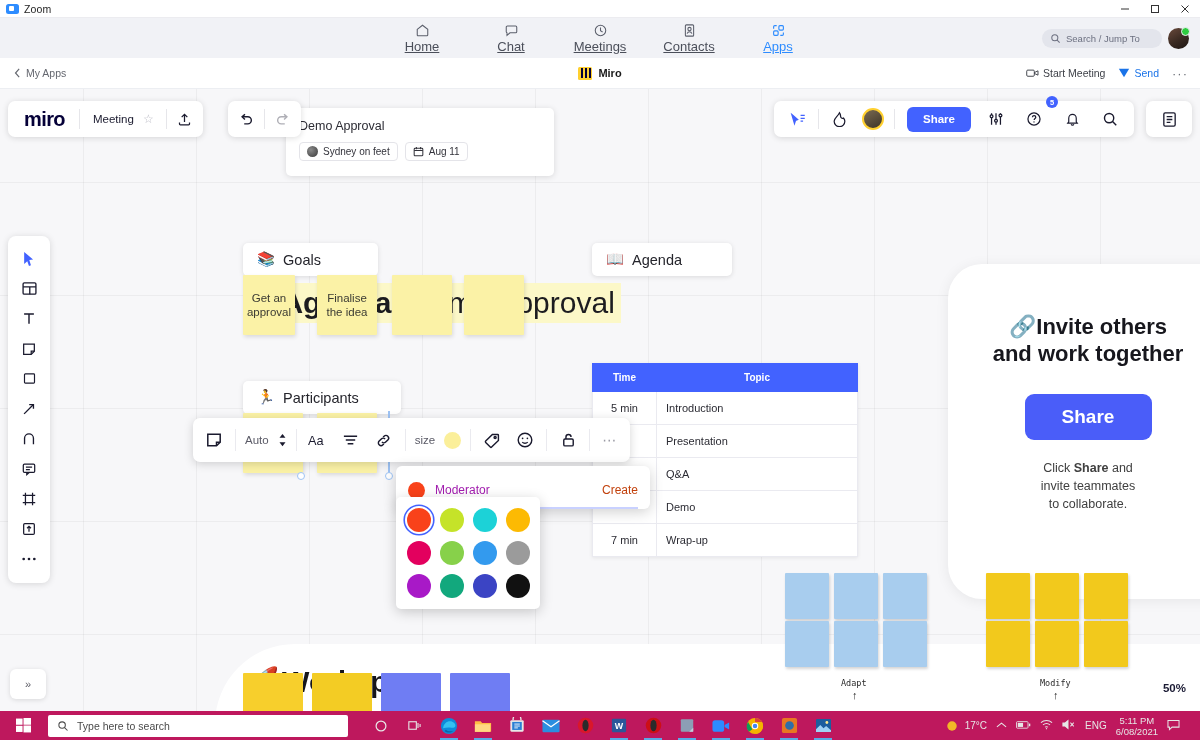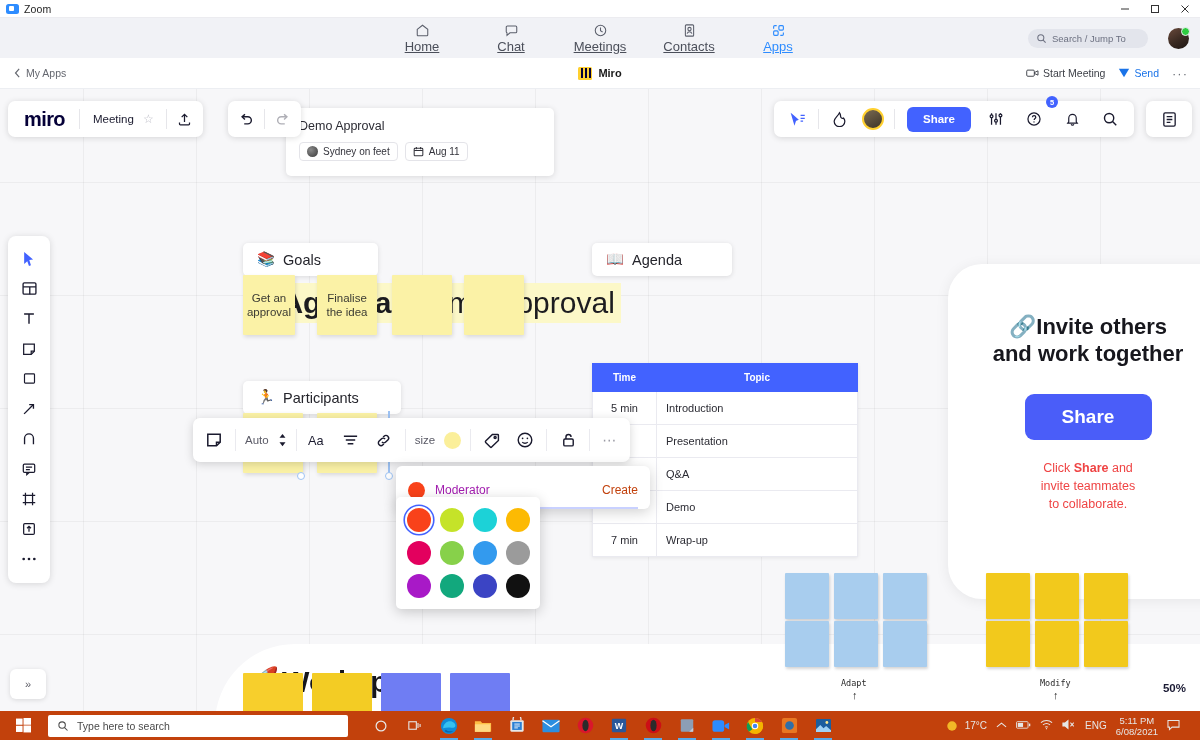--- a/index.html
+++ b/index.html
@@ -35,21 +35,21 @@
   
   .zoom-nav {
     position:absolute; left:0; top:18px; width:1200px; height:40px;
     background:#f1f2f6; display:flex; align-items:center;
   }
   .zoom-nav-center { position:absolute; left:0; right:0; display:flex; justify-content:center; gap:33px; }
   .znav-item { display:flex; flex-direction:column; align-items:center; gap:1px; width:56px; }
   .znav-item .glyph { height:16px; display:flex; align-items:center; justify-content:center; color:#5b5f6b; }
   .znav-item .lbl { font-size:13px; color:#4b4f5a;text-decoration:underline; }
   .znav-item.active .glyph, .znav-item.active .lbl { color:#2d8cff; }
-  .zoom-nav-right { margin-left:auto; display:flex; align-items:center; gap:20px; padding-right:11px; }
+  .zoom-nav-right { margin-left:auto; display:flex; align-items:center; gap:6px; padding-right:11px; }
   .zsearch {
     width:120px; height:19px; background:#e3e5ec; border-radius:10px;
     display:flex; align-items:center; gap:5px; padding:0 8px;
   }
   .zsearch .ph { font-size:9.5px; color:#6c7080; white-space:nowrap; }
   .zavatar {
     width:21px; height:21px; border-radius:50%; position:relative;
     background:linear-gradient(150deg,#6a4a3c 0%,#3a2a22 55%,#1d1512 100%);
     overflow:visible;
   }
@@ -204,21 +204,21 @@
     position:absolute; left:948px; top:175px; width:280px; height:335px;
     background:#fff; border-radius:34px 0 0 34px;
     box-shadow:0 2px 14px rgba(0,0,0,.07);
     display:flex; flex-direction:column; align-items:center; padding-top:50px;
   }
   .invite-h { font-size:22px; font-weight:bold; color:#17171d; text-align:center; line-height:1.22; white-space:nowrap; }
   .invite-btn {
     margin-top:26px; background:#4a5df9; color:#fff; border:none; border-radius:9px;
     width:127px; height:46px; font-size:19px; font-weight:bold; cursor:pointer;
   }
-  .invite-sub { margin-top:19px; font-size:12.5px; color:#ef4444; text-align:center; line-height:1.45; }
+  .invite-sub { margin-top:19px; font-size:12.5px; color:#404040; text-align:center; line-height:1.45; }
   .invite-sub b { font-weight:bold; }
 
   
   .ws-panel {
     position:absolute; left:215px; top:555px; width:985px; height:158px;
     background:#fff; border-radius:80px 0 0 0;
   }
   .ws-title { position:absolute; left:243px; top:576px; font-size:29px; font-weight:bold; color:#16161b;
               display:flex; align-items:center; gap:3px; }
 
@@ -278,21 +278,21 @@
   
   .sel-line { position:absolute; background:#9fc4f5; }
   .sel-handle {
     position:absolute; width:8px; height:8px; border-radius:50%;
     background:#fff; border:1.4px solid #9fc4f5;
   }
 
   
   .taskbar {
     position:absolute; left:0; bottom:0; width:1200px; height:29px;
-    background:#c2410c; display:flex; align-items:center;
+    background:#be185d; display:flex; align-items:center;
   }
   .start {
     width:46px; height:29px; display:flex; align-items:center; justify-content:center;
   }
   .tb-search {
     width:300px; height:22px; background:#ffffff; border-radius:2px;
     display:flex; align-items:center; gap:8px; padding:0 9px; margin-left:2px;
   }
   .tb-search .ph { font-size:10.5px; color:#4a4a4a; }
   .tb-icons { display:flex; align-items:center; gap:4px; margin-left:18px; }

